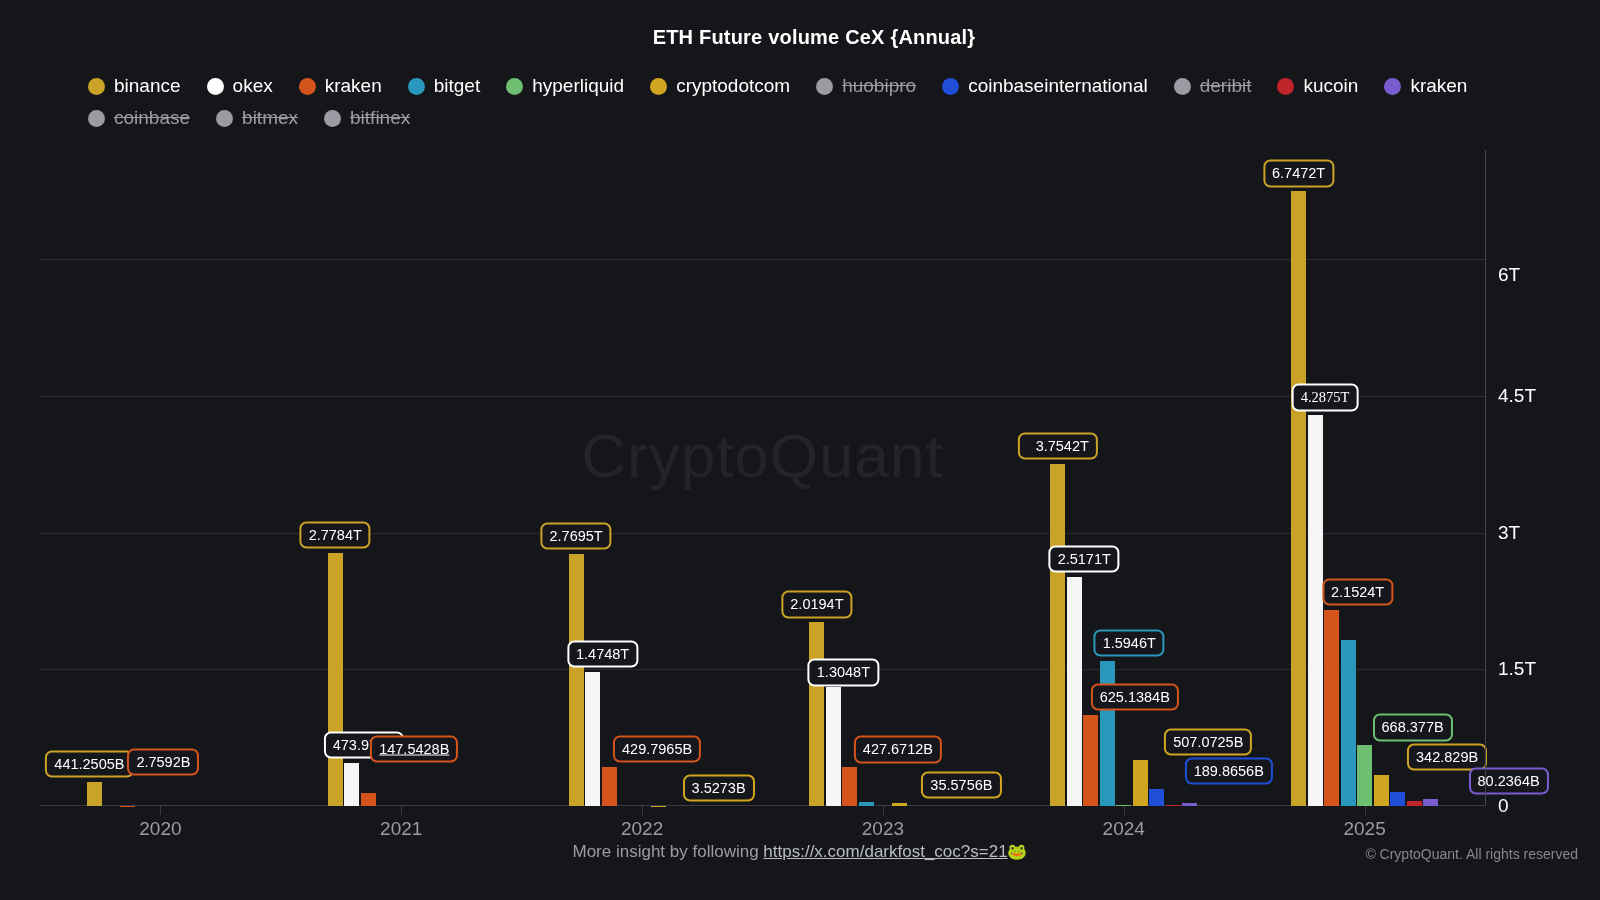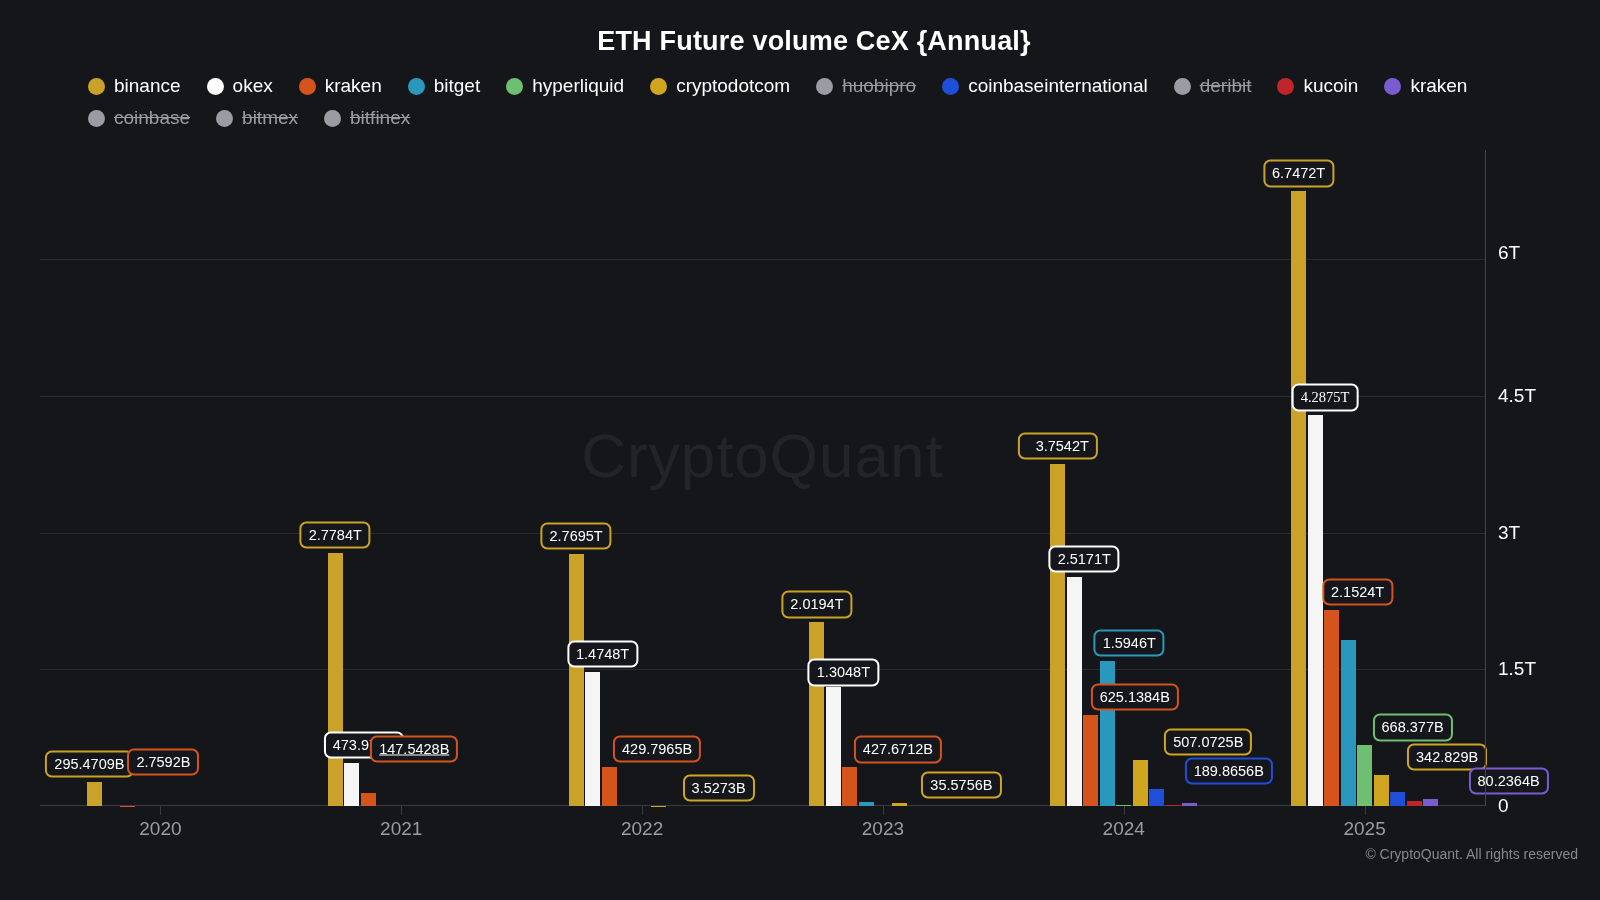--- a/index.html
+++ b/index.html
@@ -15,21 +15,21 @@
     width: 1600px; height: 900px;
     background: #15161a;
   }
 
   
   #chart-title {
     position: absolute;
     top: 26px; left: 0; width: 1600px;
     text-align: center;
     color: #ffffff;
-    font-size: 27px;
+    font-size: 20px;
     font-weight: bold;
     letter-spacing: .2px;
     padding-left: 28px;
   }
 
   
   #legend {
     position: absolute;
     top: 72px; left: 88px; width: 1450px;
     display: flex; flex-wrap: wrap;
@@ -258,21 +258,21 @@
       <div class="bar" style="left: 1142.25px; width: 15px; height: 3.18889px; background: rgb(122, 92, 209);"></div>
       <div class="bar" style="left: 1251.08px; width: 15px; height: 614.745px; background: rgb(201, 162, 39);"></div>
       <div class="bar" style="left: 1267.58px; width: 15px; height: 390.639px; background: rgb(245, 245, 245);"></div>
       <div class="bar" style="left: 1284.08px; width: 15px; height: 196.108px; background: rgb(212, 84, 28);"></div>
       <div class="bar" style="left: 1300.58px; width: 15px; height: 165.822px; background: rgb(42, 151, 189);"></div>
       <div class="bar" style="left: 1317.08px; width: 15px; height: 60.8966px; background: rgb(111, 191, 115);"></div>
       <div class="bar" style="left: 1333.58px; width: 15px; height: 31.2355px; background: rgb(208, 165, 32);"></div>
       <div class="bar" style="left: 1350.08px; width: 15px; height: 14.1222px; background: rgb(31, 79, 216);"></div>
       <div class="bar" style="left: 1366.58px; width: 15px; height: 5.01111px; background: rgb(192, 37, 44);"></div>
       <div class="bar" style="left: 1383.08px; width: 15px; height: 7.31043px; background: rgb(122, 92, 209);"></div>
-      <div class="datalabel" style="left: 49.4167px; top: 627.863px; border-color: rgb(201, 162, 39);">295.4709B</div>
+      <div class="datalabel" style="left: 49.4167px; top: 627.863px; border-color: rgb(201, 162, 39);">441.2505B</div>
       <div class="datalabel" style="left: 123.417px; top: 625.749px; border-color: rgb(212, 84, 28);">2.7592B</div>
       <div class="datalabel" style="left: 295.25px; top: 398.857px; border-color: rgb(201, 162, 39);">2.7784T</div>
       <div class="datalabel" style="left: 323.75px; top: 608.815px; border-color: rgb(255, 255, 255);">473.978B</div>
       <div class="datalabel" style="left: 374.25px; top: 612.557px; border-color: rgb(212, 84, 28); text-decoration: underline;">147.5428B</div>
       <div class="datalabel" style="left: 536.083px; top: 399.668px; border-color: rgb(201, 162, 39);">2.7695T</div>
       <div class="datalabel" style="left: 562.583px; top: 517.629px; border-color: rgb(255, 255, 255);">1.4748T</div>
       <div class="datalabel" style="left: 617.083px; top: 612.841px; border-color: rgb(212, 84, 28);">429.7965B</div>
       <div class="datalabel" style="left: 678.583px; top: 651.679px; border-color: rgb(208, 165, 32);">3.5273B</div>
       <div class="datalabel" style="left: 776.917px; top: 468.01px; border-color: rgb(201, 162, 39);">2.0194T</div>
       <div class="datalabel" style="left: 803.417px; top: 536px; border-color: rgb(255, 255, 255);">1.3048T</div>
@@ -286,27 +286,30 @@
       <div class="datalabel" style="left: 1188.75px; top: 634.701px; border-color: rgb(31, 79, 216);">189.8656B</div>
       <div class="datalabel" style="left: 1258.58px; top: 37.2551px; border-color: rgb(201, 162, 39);">6.7472T</div>
       <div class="datalabel" style="left: 1285.08px; top: 261.361px; border-color: rgb(255, 255, 255); font-family: Liberation Serif, serif;">4.2875T</div>
       <div class="datalabel" style="left: 1317.58px; top: 455.892px; border-color: rgb(212, 84, 28);">2.1524T</div>
       <div class="datalabel" style="left: 1372.58px; top: 591.103px; border-color: rgb(111, 191, 115);">668.377B</div>
       <div class="datalabel" style="left: 1407.08px; top: 620.764px; border-color: rgb(208, 165, 32);">342.829B</div>
       <div class="datalabel" style="left: 1468.58px; top: 644.69px; border-color: rgb(122, 92, 209);">80.2364B</div>
     </div>
   <div id="axis-y-line-wrap"></div>
 
+  <div id="footer-note">
+    <span>More insight by following </span><a href="#">https://x.com/darkfost_coc?s=21</a><span id="footer-emoji">🐸</span>
+  </div>
   <div id="copyright">© CryptoQuant. All rights reserved</div>
 
 <div class="ytick" style="top: 806px;">0</div>
     <div class="ytick" style="top: 669.333px;">1.5T</div>
     <div class="ytick" style="top: 532.667px;">3T</div>
     <div class="ytick" style="top: 396px;">4.5T</div>
-    <div class="ytick" style="top: 253px;">6T</div>
+    <div class="ytick" style="top: 275px;">6T</div>
     <div id="axis-y-line" style="position: absolute; left: 1485px; top: 150px; width: 1px; height: 656px; background: rgb(68, 69, 77);"></div>
     <div class="xtick-mark" style="left: 160.417px;"></div>
     <div class="xtick" style="left: 160.417px;">2020</div>
     <div class="xtick-mark" style="left: 401.25px;"></div>
     <div class="xtick" style="left: 401.25px;">2021</div>
     <div class="xtick-mark" style="left: 642.083px;"></div>
     <div class="xtick" style="left: 642.083px;">2022</div>
     <div class="xtick-mark" style="left: 882.917px;"></div>
     <div class="xtick" style="left: 882.917px;">2023</div>
     <div class="xtick-mark" style="left: 1123.75px;"></div>

